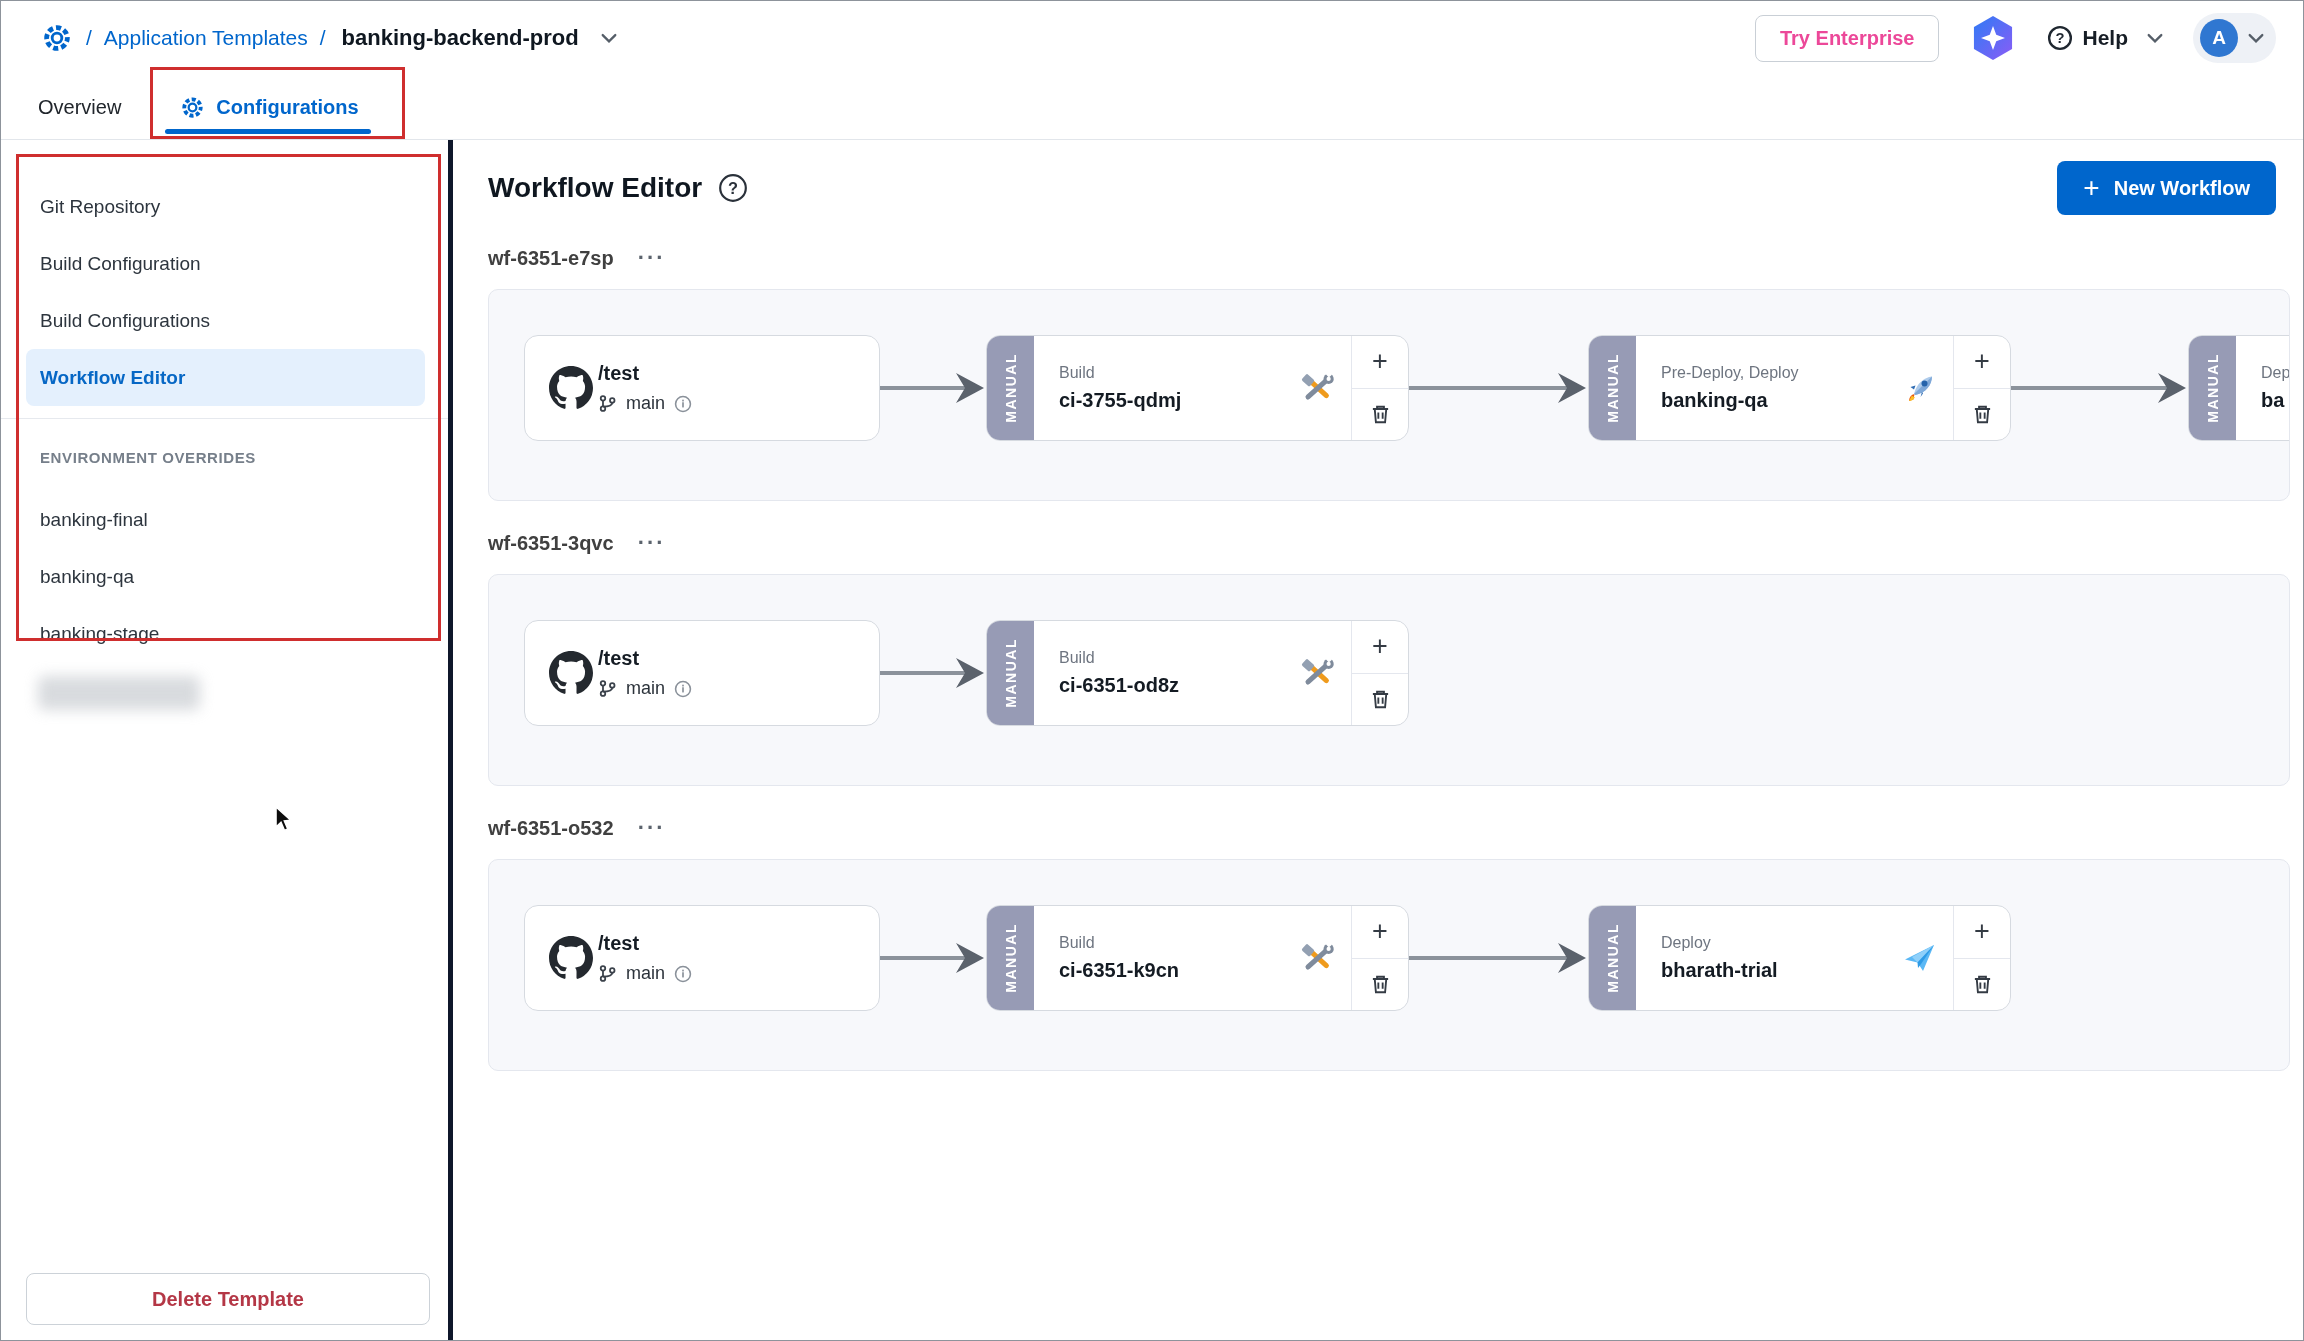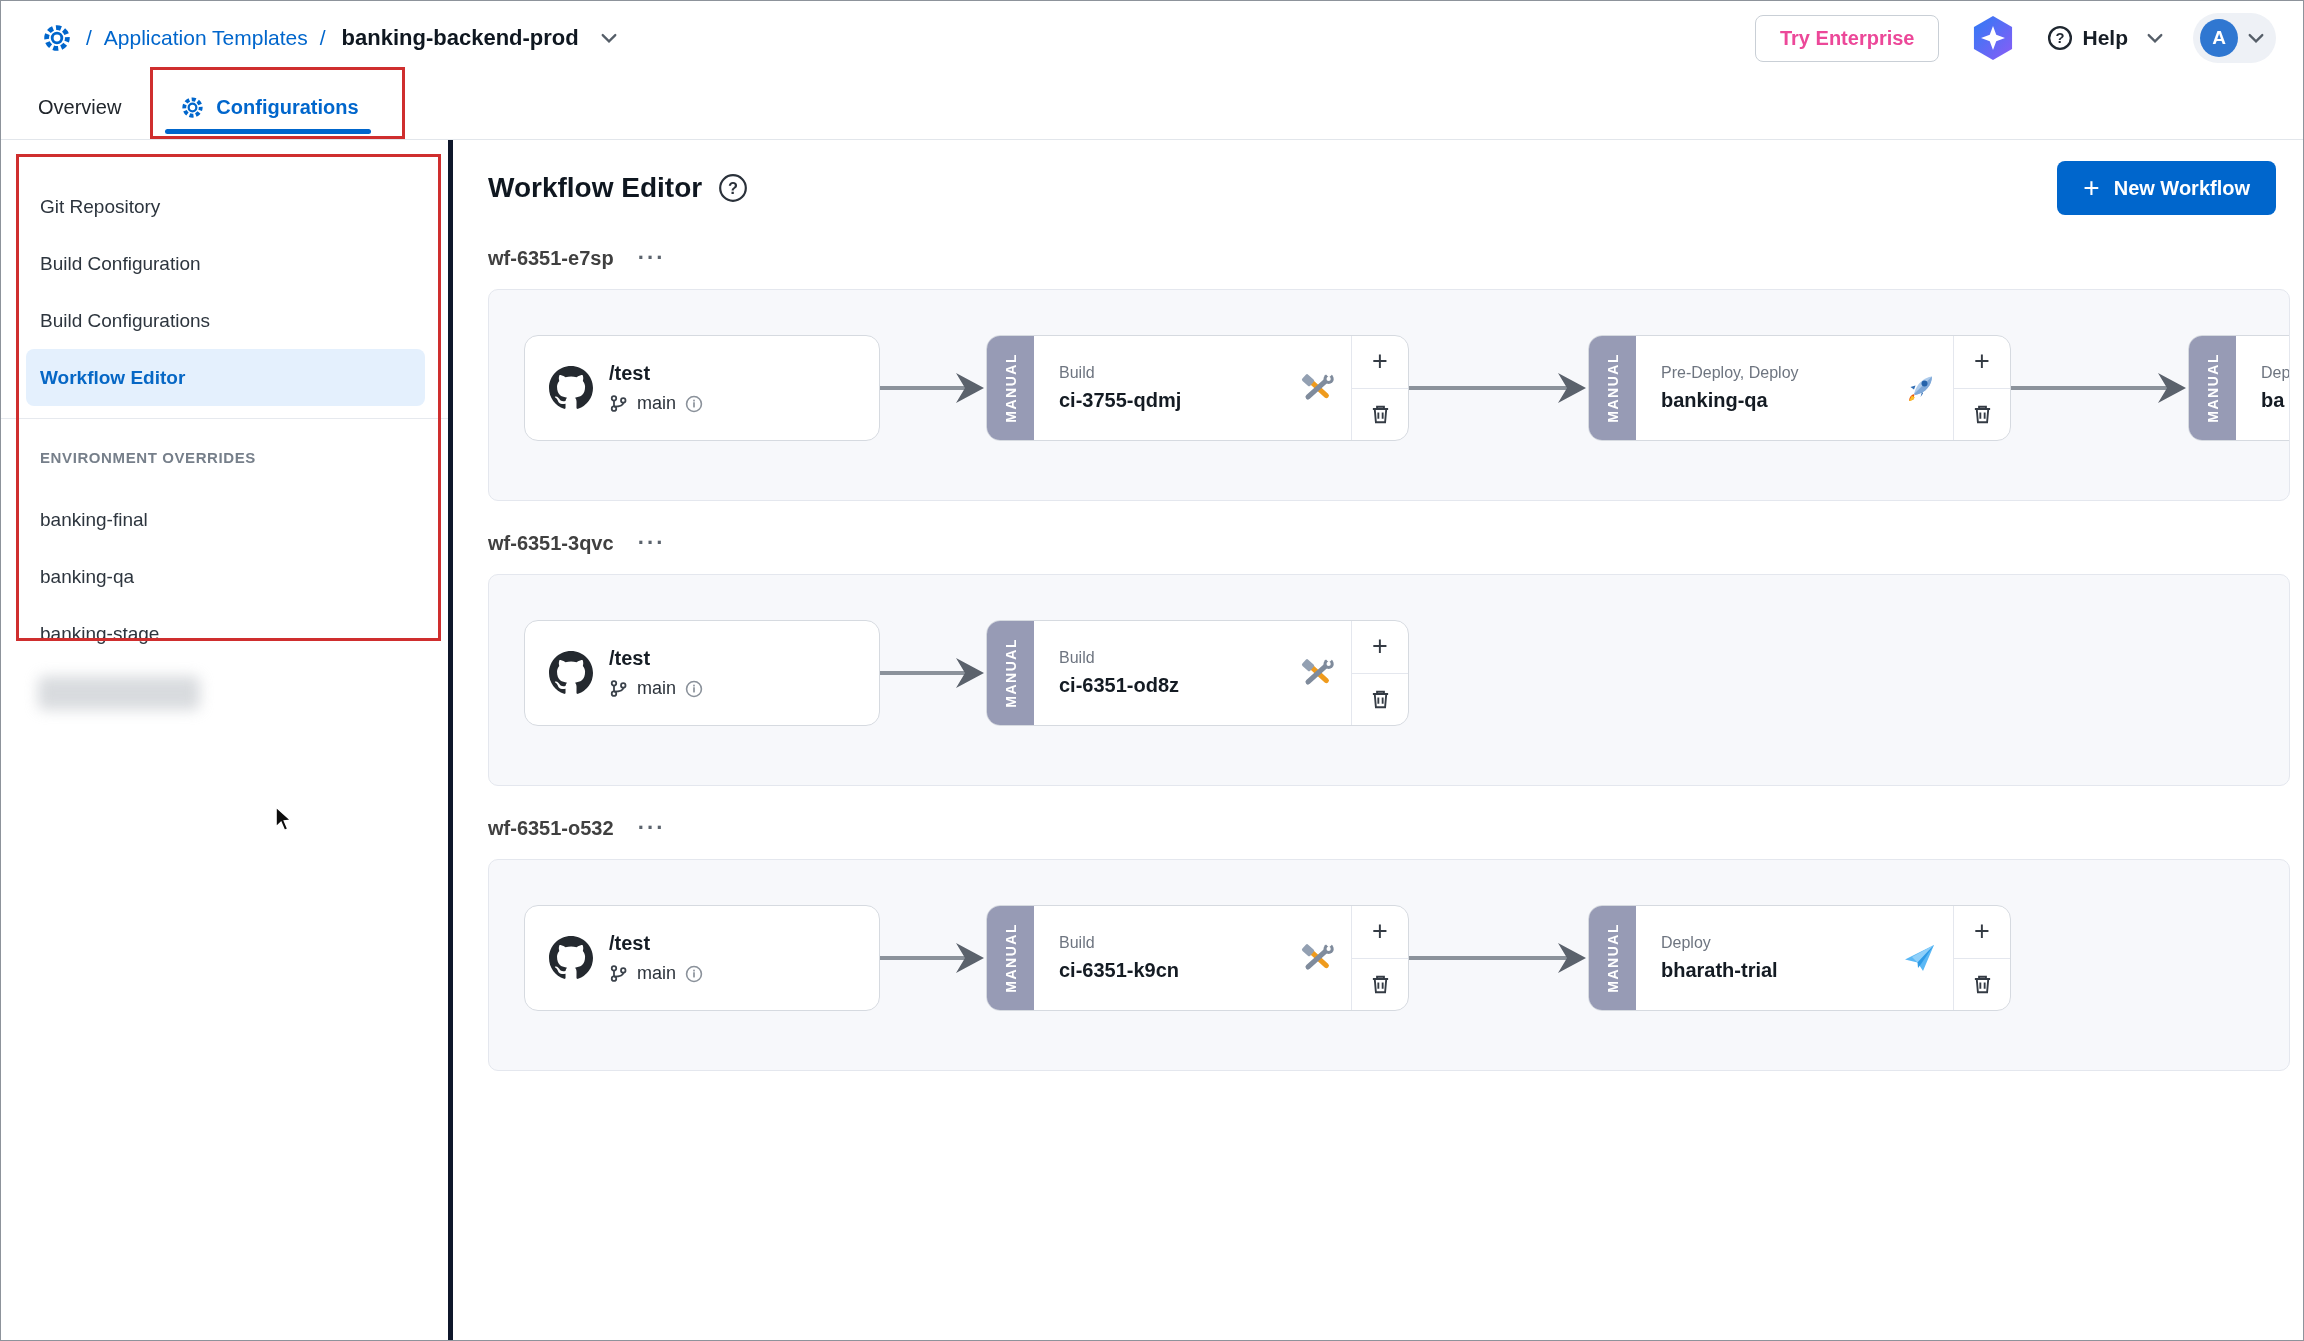--- a/index.html
+++ b/index.html
@@ -65,21 +65,21 @@
 
   .wf-head { margin:27px 0 0 35px; height:30px; display:flex; align-items:center; gap:24px; }
   .wf-name { font-size:20px; font-weight:bold; color:#404040; }
   .wf-menu { border:none; background:transparent; font-size:22px; font-weight:bold; color:#5b636d;
     letter-spacing:2px; cursor:pointer; line-height:10px; }
   .wf-canvas { position:relative; margin:16px 14px 0 35px; height:212px; background:#f7f8fb;
     border:1px solid #e4e7ee; border-radius:10px; overflow:hidden; }
 
   .node { position:absolute; top:45px; height:106px; background:#fff; border:1px solid #d6dae0;
     border-radius:14px; display:flex; cursor:pointer; }
-  .node.git { width:356px; align-items:center; padding-left:24px; gap:16px; }
+  .node.git { width:356px; align-items:center; padding-left:24px; gap:5px; }
   .git-title { font-size:20px; font-weight:bold; color:#161d25; margin-bottom:8px; }
   .git-sub { display:flex; align-items:center; gap:9px; font-size:18px; color:#2c333b; }
   .node.stage { width:423px; }
   .strip { width:47px; flex:none; background:#979bb5; border-radius:13px 0 0 13px; display:flex;
     align-items:center; justify-content:center; }
   .strip span { writing-mode:vertical-rl; transform:rotate(180deg); color:#fff; font-size:14px;
     font-weight:bold; letter-spacing:1.5px; }
   .stage-body { flex:1; display:flex; align-items:center; padding-left:25px; min-width:0; }
   .stage-label { font-size:16px; color:#6e7580; margin-bottom:7px; white-space:nowrap; }
   .stage-title { font-size:20px; font-weight:bold; color:#141b23; white-space:nowrap; }
@@ -180,20 +180,21 @@
           <div class="side-item active">Workflow Editor</div>
         </nav>
       <hr class="side-divider">
       <div class="side-section">ENVIRONMENT OVERRIDES</div>
       <div class="env-list">
           <div class="side-item">banking-final</div>
           <div class="side-item">banking-qa</div>
           <div class="side-item">banking-stage</div>
         </div>
       <div class="blur-item"></div>
+      <button class="btn-delete">Delete Template</button>
     </div>
 
     <div class="main">
       <div class="title-row">
         <span class="page-title">Workflow Editor</span>
         <span class="title-help icn">
           <svg viewBox="0 0 22 22">
               <circle cx="11" cy="11" r="9.4" fill="none" stroke="#2a313a" stroke-width="1.6"></circle>
               <text x="11" y="15.2" text-anchor="middle" font-size="12" font-weight="bold" fill="#2a313a" font-family="Liberation Sans, sans-serif">?</text>
             </svg>

